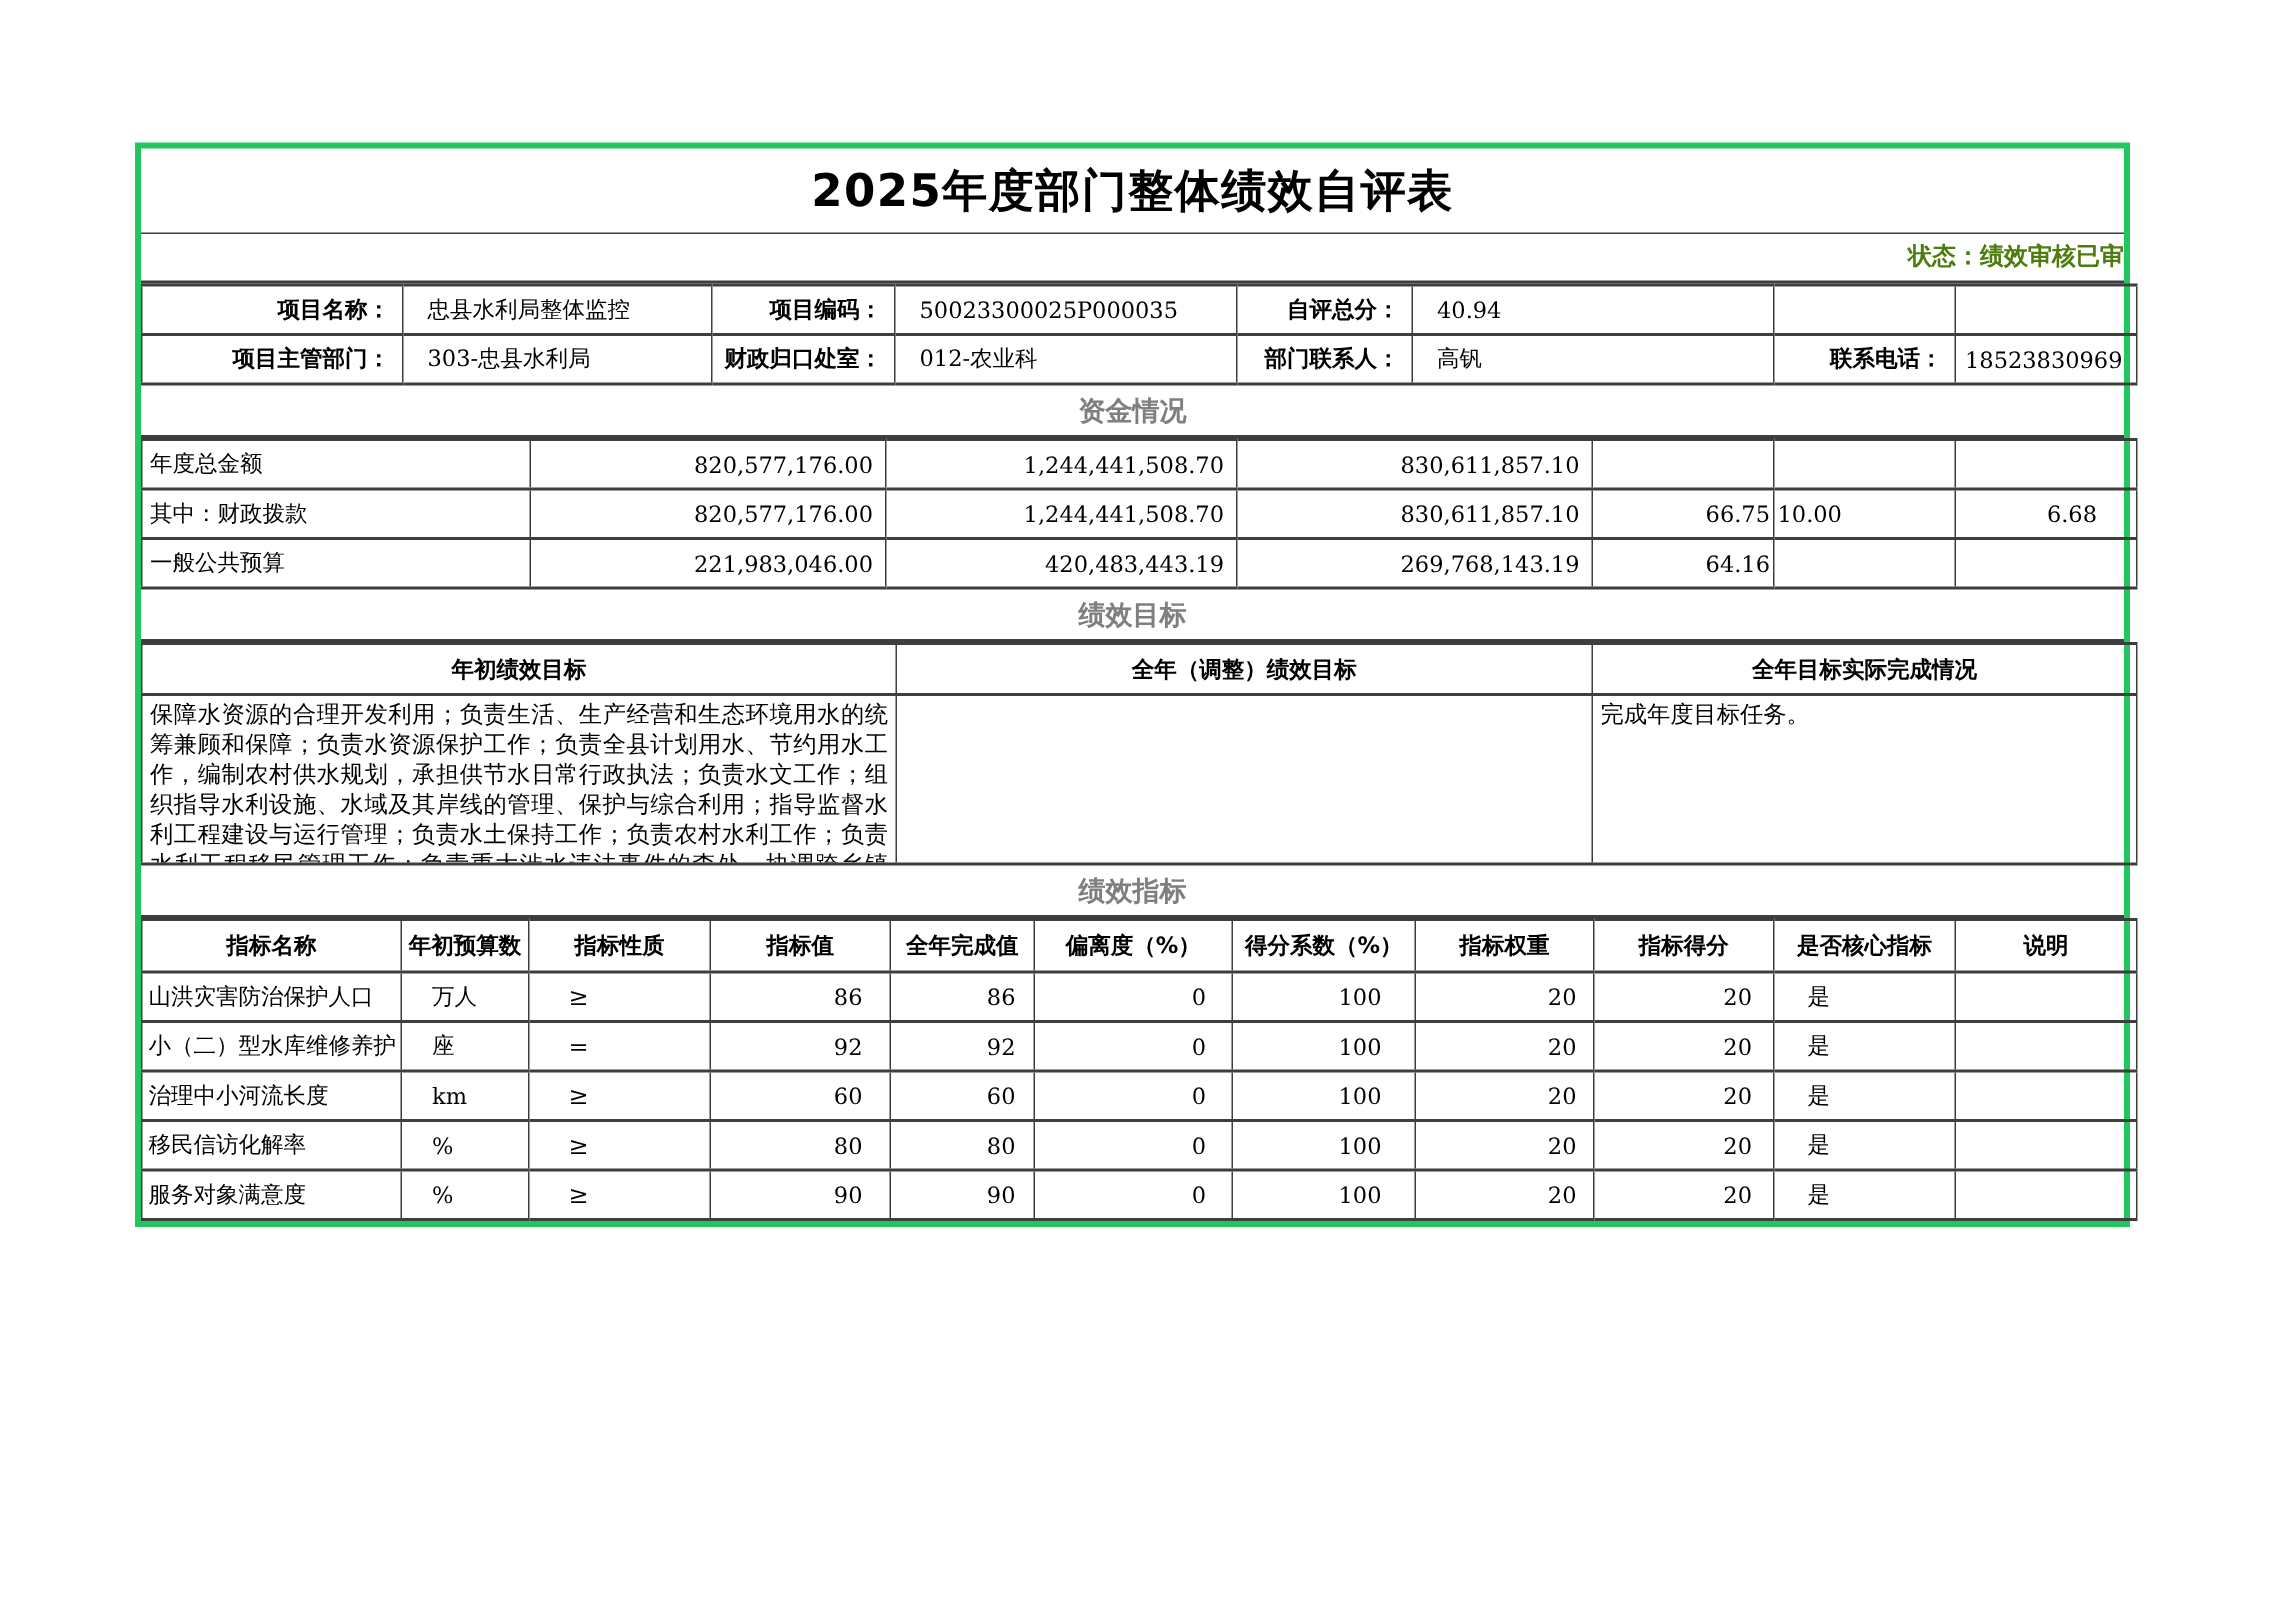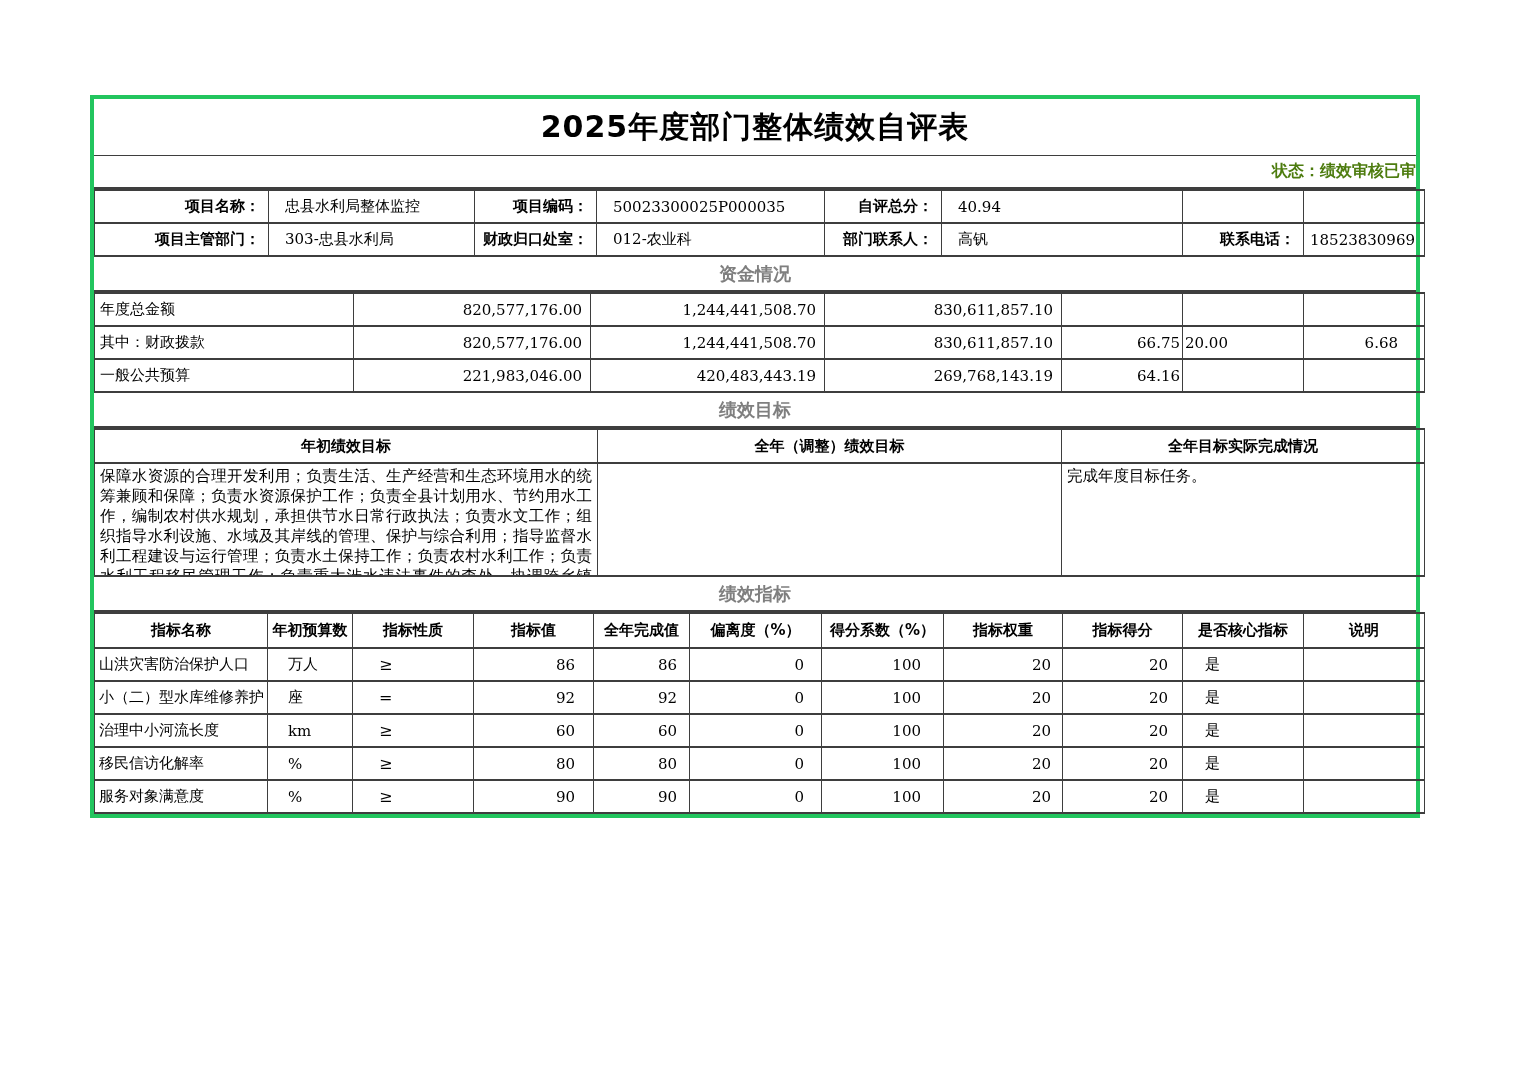--- a/index.html
+++ b/index.html
@@ -135,21 +135,21 @@
       <td class="num-flush"></td>
       <td class="num-left"></td>
       <td class="num-score"></td>
     </tr>
     <tr>
       <td class="rowlabel">其中：财政拨款</td>
       <td class="num">820,577,176.00</td>
       <td class="num">1,244,441,508.70</td>
       <td class="num">830,611,857.10</td>
       <td class="num-flush">66.75</td>
-      <td class="num-left">20.00</td>
+      <td class="num-left">10.00</td>
       <td class="num-score">6.68</td>
     </tr>
     <tr>
       <td class="rowlabel">一般公共预算</td>
       <td class="num">221,983,046.00</td>
       <td class="num">420,483,443.19</td>
       <td class="num">269,768,143.19</td>
       <td class="num-flush">64.16</td>
       <td class="num-left"></td>
       <td class="num-score"></td>

